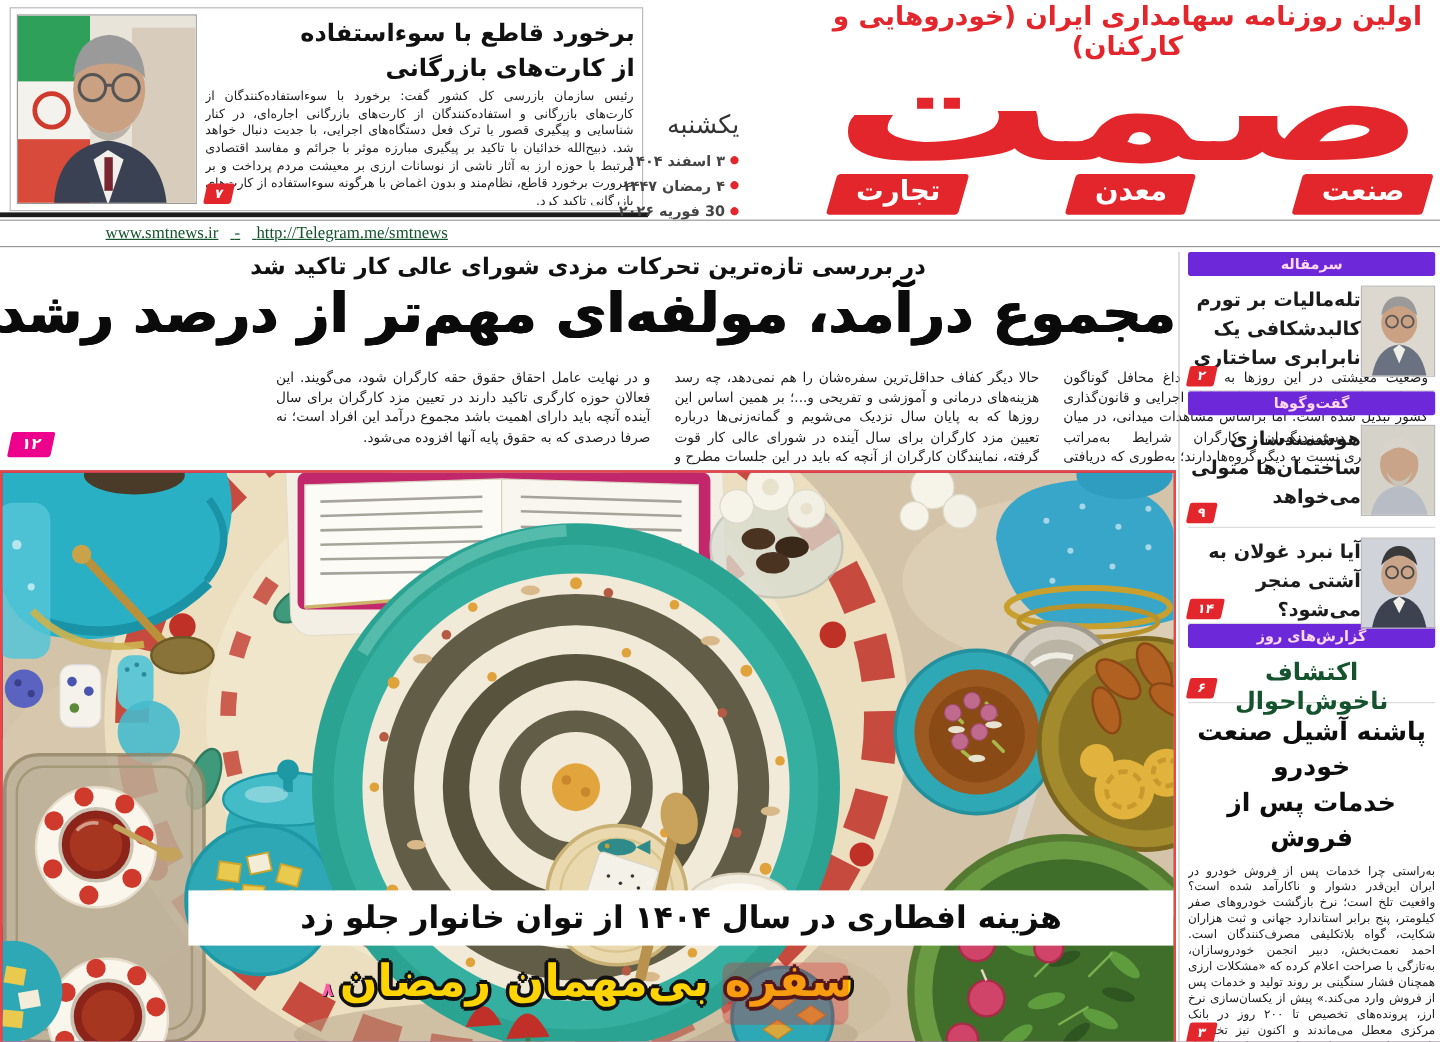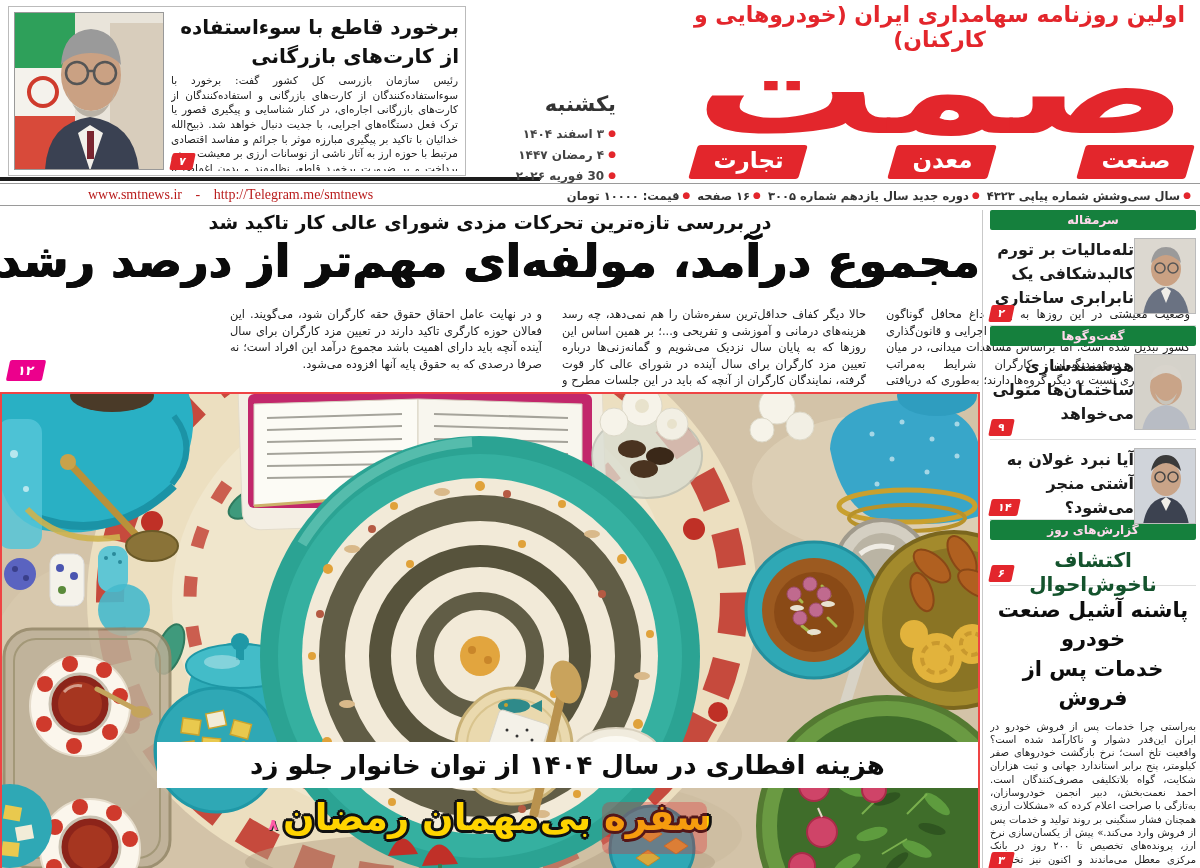--- a/index.html
+++ b/index.html
@@ -1,20 +1,20 @@
 <!DOCTYPE html>
 <html lang="fa"><head>
 <meta charset="utf-8">
 <style>
   * { margin:0; padding:0; box-sizing:border-box; }
   body { background:#888; font-family:"DejaVu Sans", sans-serif; }
   .page { position:relative; width:1200px; height:868px; background:#fff; overflow:hidden; margin:0 auto; }
 
   
-  .tl-box { position:absolute; left:8px; top:6px; width:458px; height:170px; border:1px solid #bbb; background:#fff; }
+  .tl-box { position:absolute; left:8px; top:6px; width:528px; height:170px; border:1px solid #bbb; background:#fff; }
   .tl-photo { position:absolute; left:5px; top:5px; width:150px; height:158px; border:1px solid #999; overflow:hidden; }
   .tl-title { position:absolute; left:160px; top:6px; right:6px; direction:rtl; text-align:right;
               font-size:20px; font-weight:bold; color:#111; line-height:1.45; }
   .tl-body  { position:absolute; left:162px; top:66px; right:7px; height:98px; direction:rtl; text-align:justify;
               font-size:10.5px; line-height:1.4; color:#222; overflow:hidden; }
   .thick-rule { position:absolute; left:0; top:177px; width:540px; height:4px; background:#1c1c1c; }
 
   
   .badge { position:absolute; color:#fff; font-weight:bold; font-size:11px; line-height:1;
            padding:3px 8px; transform:skewX(-12deg); border-radius:2px; }
@@ -28,32 +28,32 @@
              color:#e3262c; font-size:22px; font-weight:800; }
   .logo { position:absolute; right:6px; top:28px; width:505px; height:152px; }
   .logo-word { width:100%; text-align:center; font-size:118px; font-weight:900; color:#e3262c;
                line-height:1.05; transform:scale(1.55,1.06); transform-origin:center 40%; }
   .logo-band { position:absolute; bottom:0; left:4px; right:4px; height:36px; display:flex;
                flex-direction:row-reverse; justify-content:space-between; align-items:center; }
   .chip { background:#e3262c; color:#fff; font-weight:bold; font-size:23px; line-height:1;
           padding:4px 20px 7px; transform:skewX(-16deg); border-radius:3px; }
   .chip > span { display:inline-block; transform:skewX(16deg); }
   .datebox { position:absolute; left:488px; top:92px; width:128px; direction:rtl; text-align:right; }
-  .weekday { font-size:21px; font-weight:bold; color:#333; margin-bottom:8px; }
+  .weekday { font-size:21px; font-weight:normal; color:#333; margin-bottom:8px; }
   .dateline { font-size:12px; font-weight:bold; color:#444; line-height:1.75; }
   .dot { color:#e3262c; font-size:9px; vertical-align:2px; margin-left:4px; }
 
   
   .infobar { position:absolute; left:0; right:0; top:183px; height:23px;
              border-top:1px solid #9a9a9a; border-bottom:1px solid #9a9a9a; }
   .info-right { position:absolute; right:6px; top:0; direction:rtl; font-size:11.5px; font-weight:bold;
                 color:#333; line-height:22px; }
   .info-right .dot { margin:0 3px 0 3px; }
   .info-left { position:absolute; left:88px; top:0; font-family:"Liberation Serif", serif;
-               font-size:14px; color:#b91c1c; line-height:22px; }
+               font-size:14px; color:#14532d; line-height:22px;text-decoration:underline; }
   .info-left span { margin-right:10px; }
 
   
   .kicker { position:absolute; left:0; top:211px; width:980px; text-align:center; direction:rtl;
             font-size:19px; font-weight:800; color:#111; }
   .headline { position:absolute; left:0; top:234px; width:980px; text-align:center; direction:rtl;
               font-size:46px; font-weight:900; color:#0b0b0b; letter-spacing:-1px; white-space:nowrap;
               text-shadow:0.6px 0 0 #0b0b0b, -0.6px 0 0 #0b0b0b; }
   .col { position:absolute; top:306px; height:84px; direction:rtl; text-align:justify;
          font-size:11.4px; line-height:1.45; color:#1d1d1d; overflow:hidden; }
@@ -72,21 +72,21 @@
   .yellow-title { font-size:37px; font-weight:900; color:#ffd400;
                   text-shadow:2px 2px 0 #111, -2px 2px 0 #111, 2px -2px 0 #111, -2px -2px 0 #111,
                               0 3px 0 #111, 0 -3px 0 #111, 3px 0 0 #111, -3px 0 0 #111; }
   .photo-badge { font-size:16px; font-weight:bold; color:#ff5aa8; text-shadow:1px 1px 0 #222; }
   .watermark { position:absolute; left:600px; top:408px; width:105px; height:52px;
                background:#e3262c; opacity:0.32; border-radius:8px; }
 
   
   .vdivider { position:absolute; left:982px; top:210px; height:658px; width:1px; background:#c9c9c9; }
   .sidebar { position:absolute; left:990px; top:210px; width:206px; height:658px; }
-  .side-header { height:20px; background:#15803d; color:#ffd9ec; font-size:12px; font-weight:bold;
+  .side-header { height:20px; background:#6d28d9; color:#ffd9ec; font-size:12px; font-weight:bold;
                  text-align:center; line-height:20px; border-radius:2px; }
   .side-item { position:relative; border-bottom:1px solid #ddd; }
   .with-photo { display:flex; gap:0; padding:8px 0 4px; }
   .si-text { flex:1; order:1; direction:rtl; text-align:right; font-size:16px; font-weight:bold;
              color:#1c1c1c; line-height:1.5; }
   .si-photo { order:2; width:62px; height:76px; border:1px solid #bbb; overflow:hidden; flex:none; }
   .si-badge { left:0; bottom:3px; }
   .item0 { height:96px; } .item1 { height:94px; } .item2 { height:80px; }
   .item3 { height:46px; }
   .si-big { padding-top:8px; direction:rtl; text-align:center; font-size:20px; font-weight:900; color:#14532d; }
@@ -140,26 +140,20 @@
     </div>
   </div>
   <div class="datebox">
     <div class="weekday">یکشنبه</div>
     <div class="dateline"><span class="dot">●</span><span>۳ اسفند ۱۴۰۴</span></div>
     <div class="dateline"><span class="dot">●</span><span>۴ رمضان ۱۴۴۷</span></div>
     <div class="dateline"><span class="dot">●</span><span>30 فوریه ۲۰۲۶</span></div>
   </div>
 
   <div class="infobar">
-    <div class="info-right">
-      <span class="dot">●</span><span>سال سی‌وشش شماره پیاپی ۴۳۲۳</span>
-      <span class="dot">●</span><span>دوره جدید سال یازدهم شماره ۳۰۰۵</span>
-      <span class="dot">●</span><span>۱۶ صفحه</span>
-      <span class="dot">●</span><span>قیمت: ۱۰۰۰۰ تومان</span>
-    </div>
     <div class="info-left">
       <span>www.smtnews.ir</span>
       <span>-</span>
       <span>http://Telegram.me/smtnews</span>
     </div>
   </div>
 
   <div class="kicker">در بررسی تازه‌ترین تحرکات مزدی شورای عالی کار تاکید شد</div>
   <div class="headline">مجموع درآمد، مولفه‌ای مهم‌تر از درصد رشد پایه</div>
   <div class="col col-r">وضعیت معیشتی در این روزها به بحث داغ محافل گوناگون اجتماعی و اقتصادی و حتی دست‌اندرکاران اجرایی و قانون‌گذاری کشور تبدیل شده است. اما براساس مشاهدات میدانی، در میان حقوق و دستمزدبگیران، کارگران شرایط به‌مراتب نگران‌کننده‌تری نسبت به دیگر گروه‌ها دارند؛ به‌طوری که دریافتی این گروه</div>

